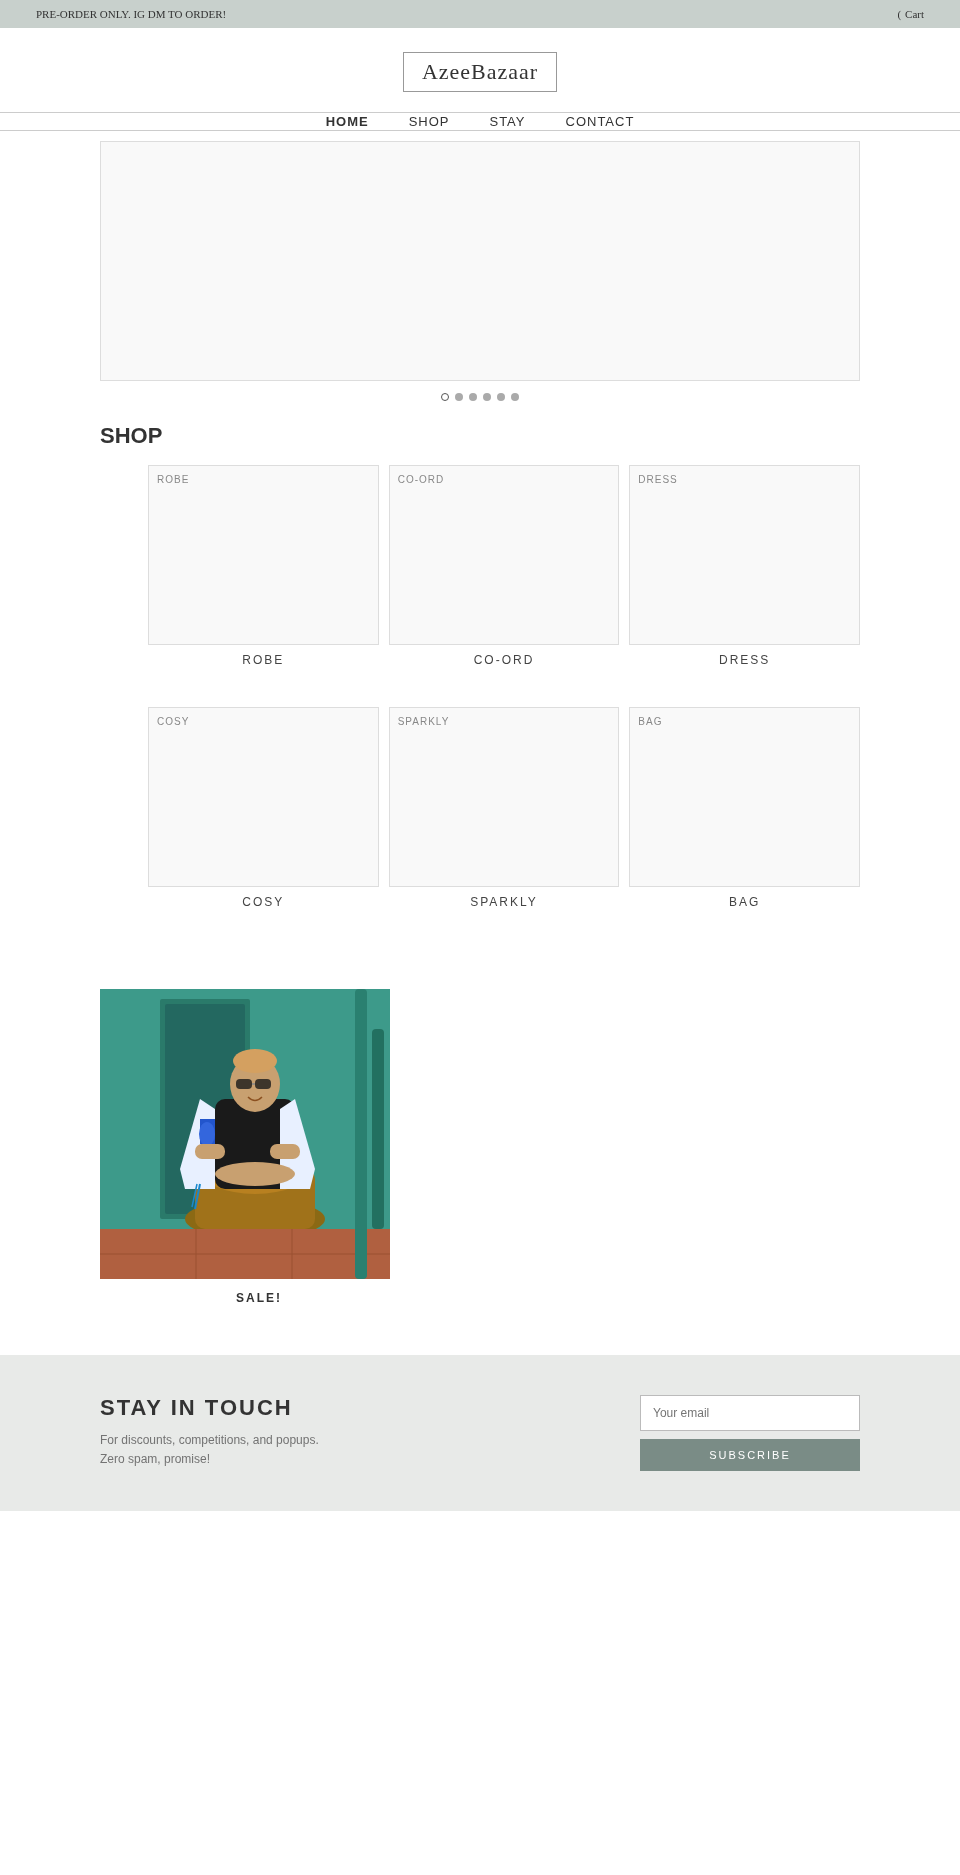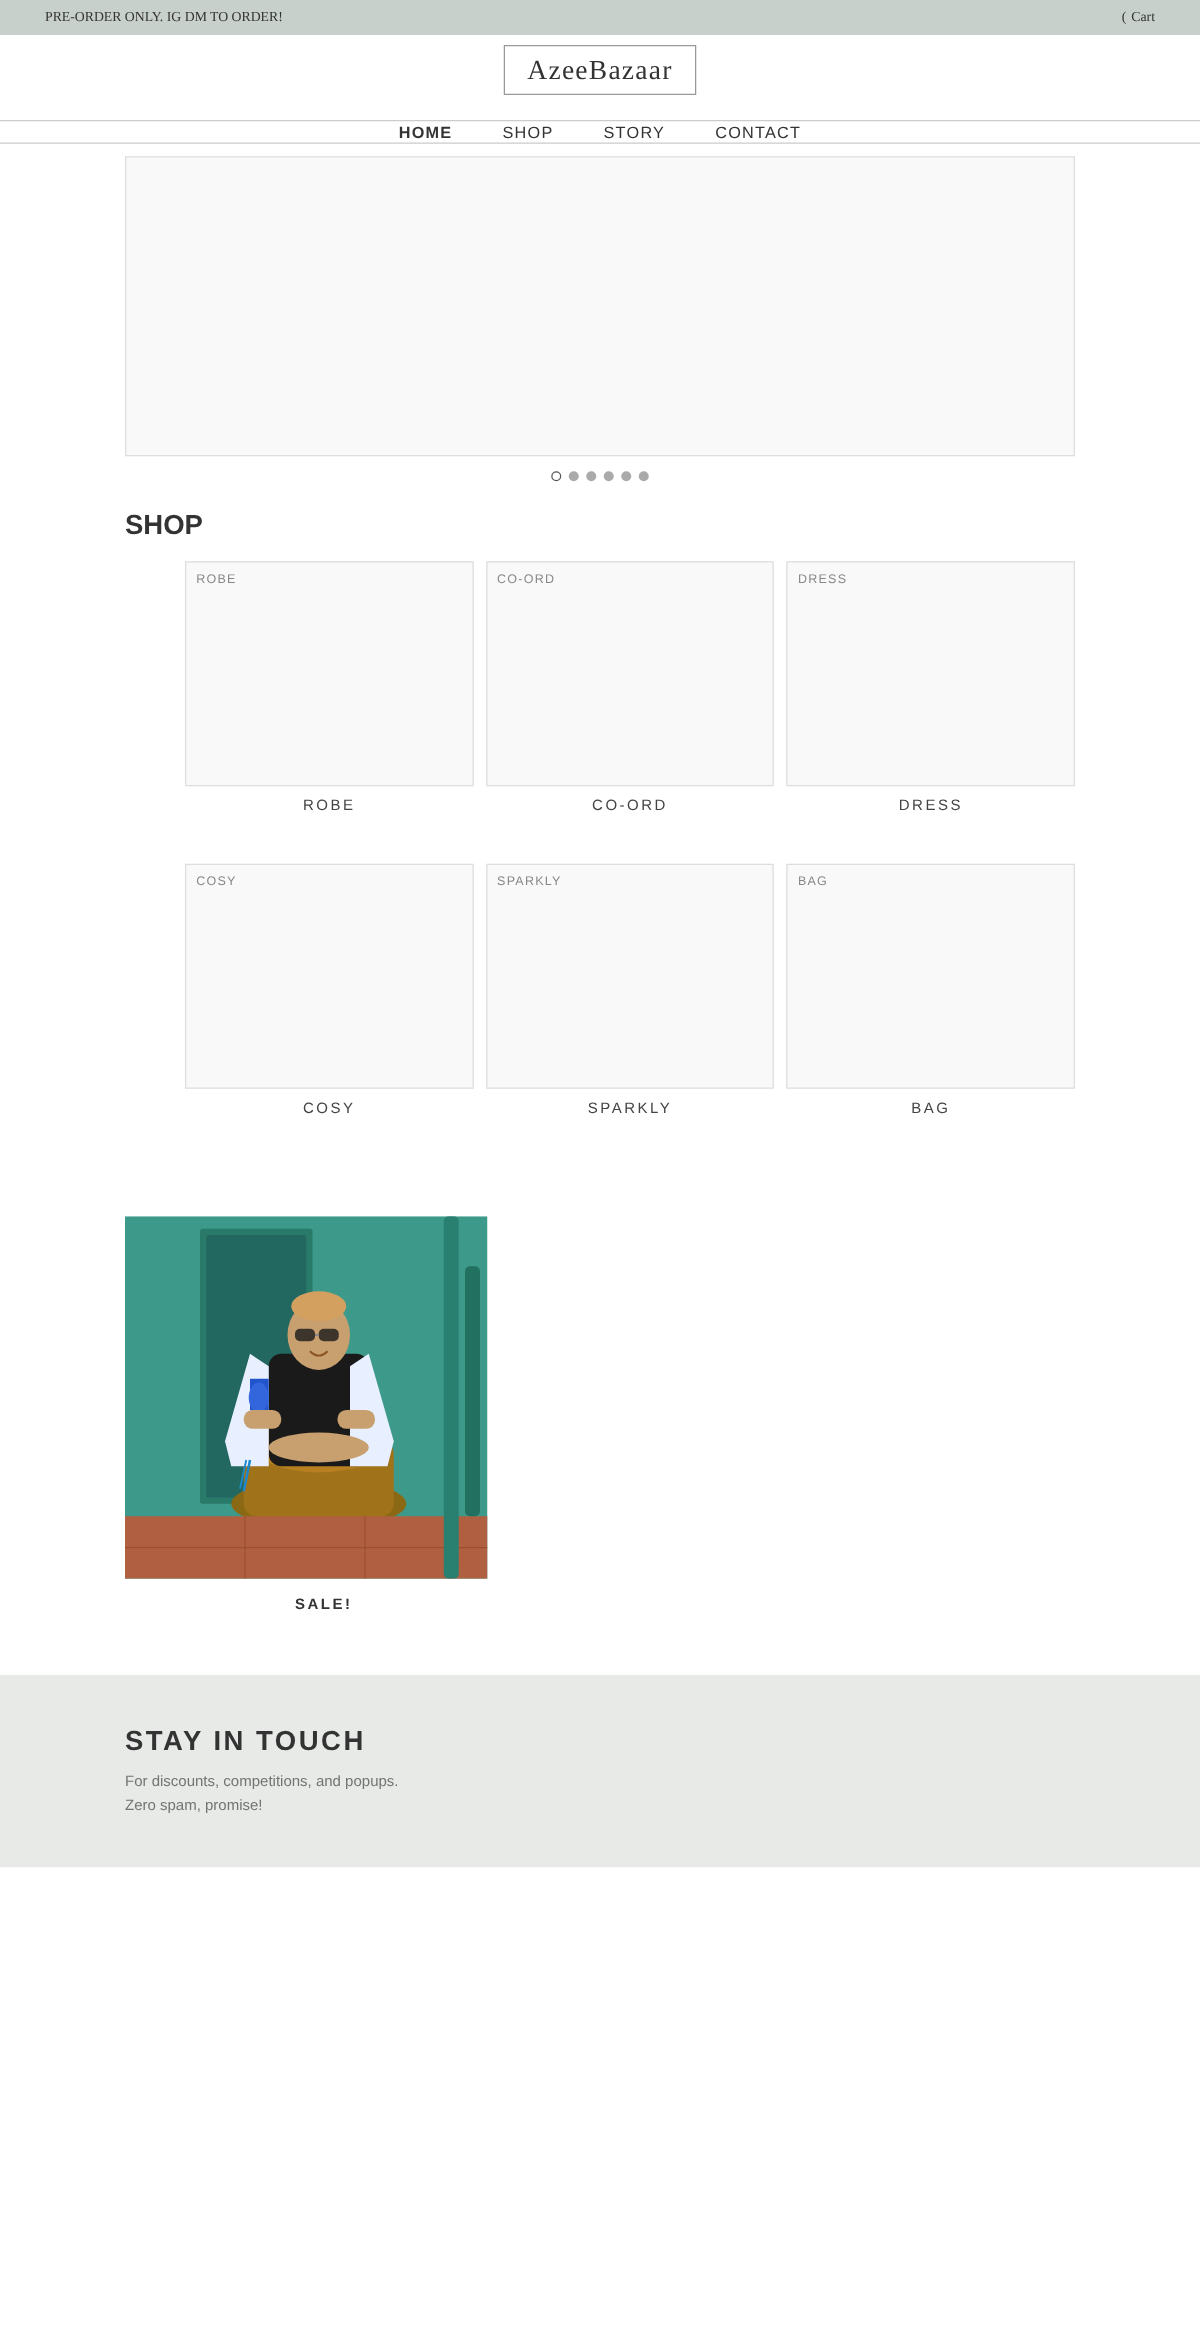--- a/index.html
+++ b/index.html
@@ -18,21 +18,21 @@
     .top-bar-cart {
       display: flex;
       align-items: center;
       gap: 4px;
       cursor: pointer;
     }
 
     
     .header {
       text-align: center;
-      padding: 8px 0 10px;
+      padding: 24px 0 10px;
     }
     .header .logo {
       display: inline-block;
       border: 1px solid #999;
       padding: 6px 18px;
       font-size: 22px;
       letter-spacing: 1px;
       font-family: 'Georgia', serif;
     }
 
@@ -214,21 +214,21 @@
   </div>
 </div>
 
 <div class="header">
   <div class="logo">AzeeBazaar</div>
 </div>
 
 <nav class="nav">
   <a href="#" class="active">HOME</a>
   <a href="#">SHOP</a>
-  <a href="#">STORY</a>
+  <a href="#">STAY</a>
   <a href="#">CONTACT</a>
 </nav>
 
 <div class="slideshow">
 </div>
 <div class="slideshow-dots">
   <div class="dot active"></div>
   <div class="dot"></div>
   <div class="dot"></div>
   <div class="dot"></div>
@@ -345,13 +345,17 @@
 </div>
 
 <div class="subscribe-section">
   <div class="subscribe-left">
     <div class="stay-title">STAY IN TOUCH</div>
     <div class="stay-desc">
       <span>For discounts, competitions, and popups.</span><br>
       <span>Zero spam, promise!</span>
     </div>
   </div>
+  <div class="subscribe-right">
+    <input type="email" placeholder="Your email" style="">
+    <button>SUBSCRIBE</button>
+  </div>
 </div>
 
 </body></html>

